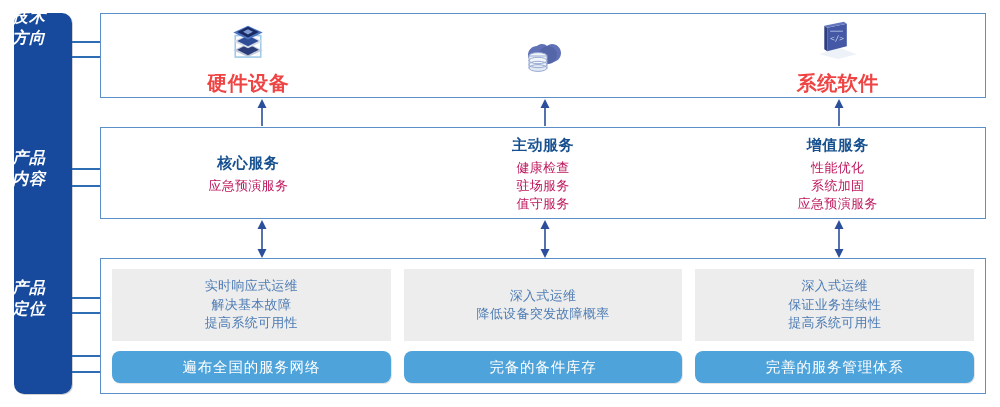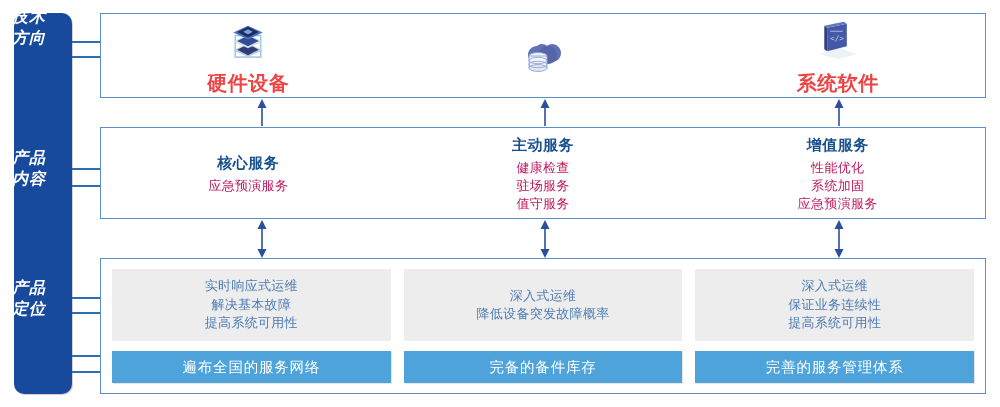--- a/index.html
+++ b/index.html
@@ -154,20 +154,21 @@
     margin-top: 10px;
     height: 32px;
     background: #4DA3DA;
     color: #ffffff;
     font-size: 14.5px;
     display: flex;
     align-items: center;
     justify-content: center;
     letter-spacing: 0.8px;
     box-shadow: 1px 1px 0 rgba(0,0,0,0.10);
+    border-radius: 8px;
   }
 
   
   .arrow {
     position: absolute;
   }
 </style>
 </head>
 <body>
 

